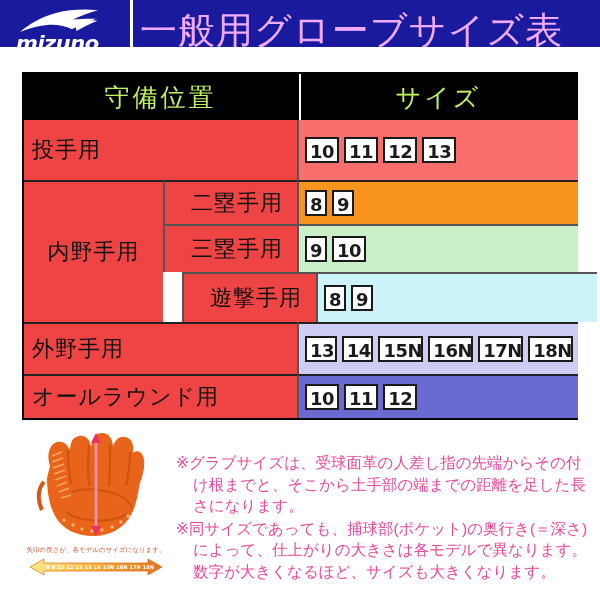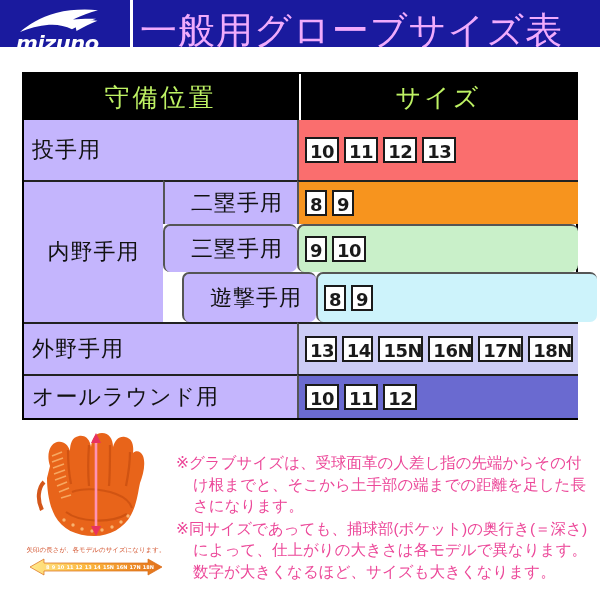--- a/index.html
+++ b/index.html
@@ -105,21 +105,21 @@
   .hcell-pos { left: 0; width: 273px; }
   .hcell-size { left: 275px; width: 277px; border-left: 2px solid #ffffff; }
 
   
   .brow { box-sizing: border-box; }
   .label-cell {
     position: absolute;
     left: 0; top: 0;
     height: 100%;
     box-sizing: border-box;
-    background: #c4b5fd;
+    background: #ef4444;
     color: #111111;
     display: flex;
     align-items: center;
     padding-left: 8px;
     font-size: 22px;
     letter-spacing: 1px;
   }
   .label-wide { width: 273px; }
   .label-group {
     width: 139px;
@@ -155,21 +155,21 @@
     border: 2px solid #1a1a1a;
     color: #1a1a1a;
     font-family: "DejaVu Sans", sans-serif;
     font-size: 18px;
     font-weight: bold;
     text-align: center;
     letter-spacing: -0.5px;
     box-sizing: border-box;
   }
 
-  .rowdiv-thin { border-top: 2px solid #555555; border-radius: 7px; }
+  .rowdiv-thin { border-top: 2px solid #555555; }
   .rowdiv-thick { border-top: 2px solid #222222; }
 
   
   .glove-block {
     position: absolute;
     left: 22px; top: 424px;
     width: 148px; height: 172px;
   }
   .glove-photo {
     position: absolute;

